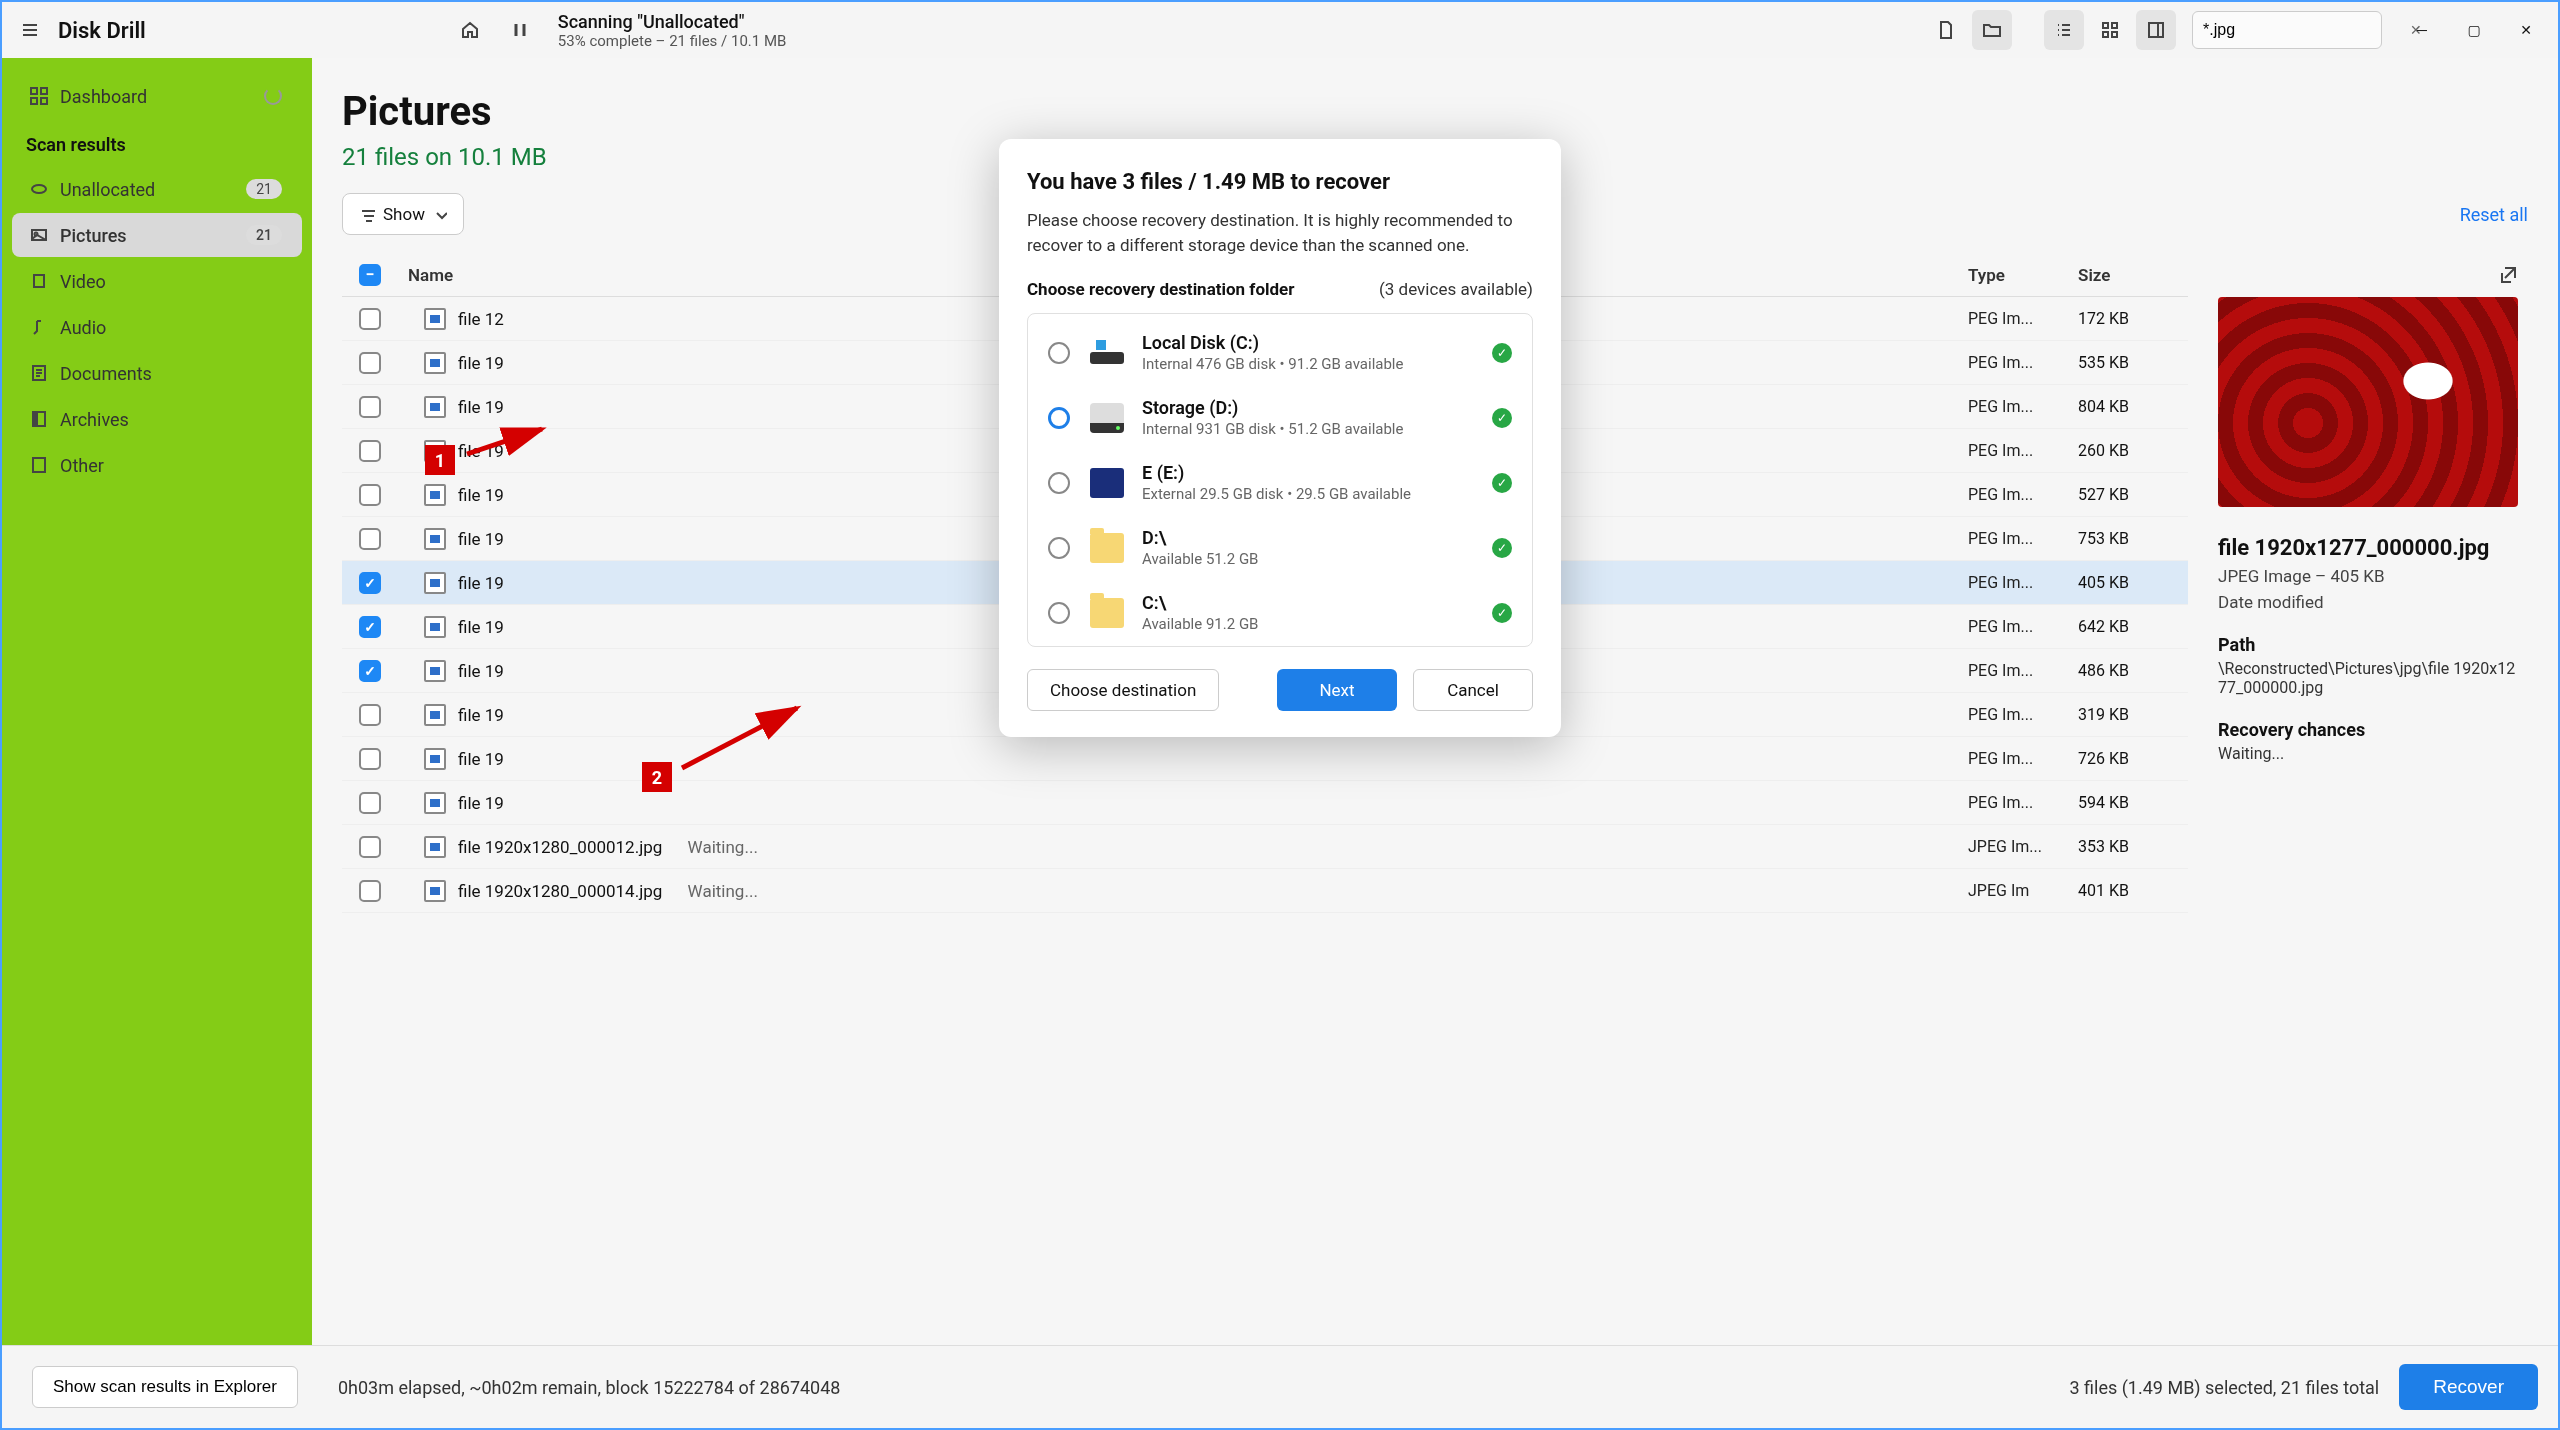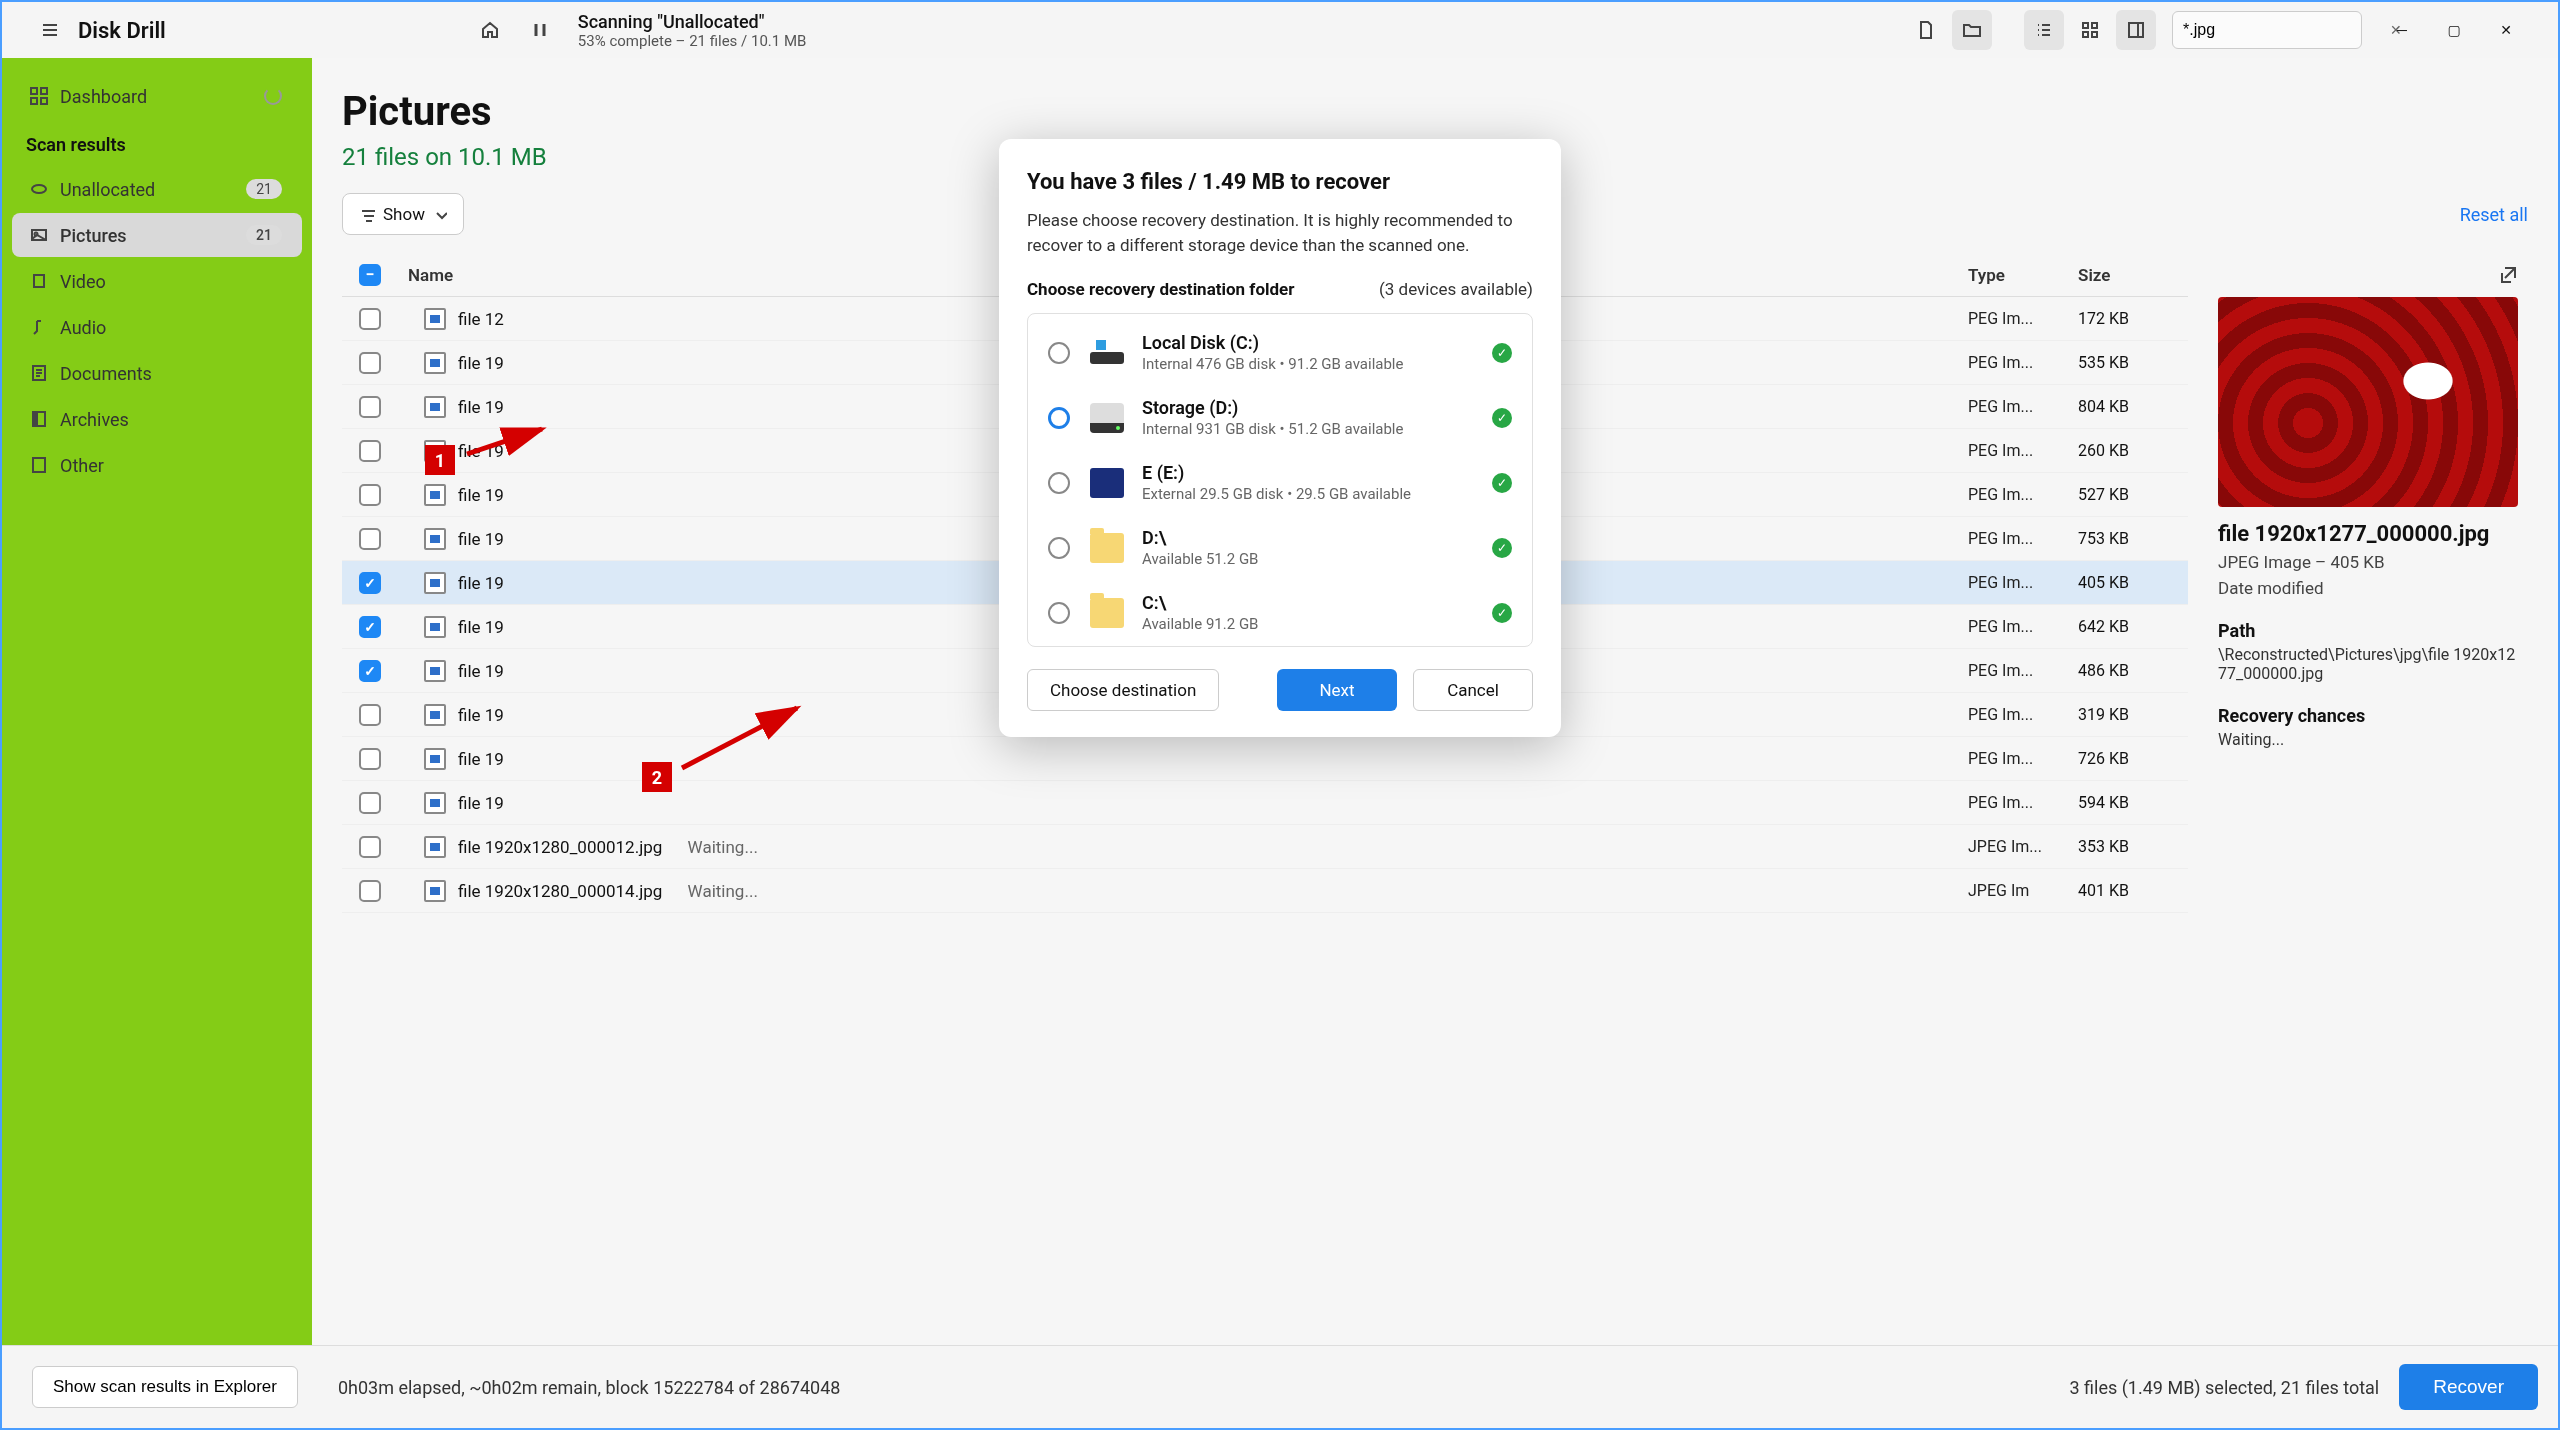--- a/index.html
+++ b/index.html
@@ -14,21 +14,21 @@
   overflow: hidden;
   position: relative;
   background: #f0f0f0;
 }
 
 
 .topbar {
   height: 56px;
   display: flex;
   align-items: center;
-  padding: 0 28px;
+  padding: 0 8px;
   background: #f5f5f5;
 }
 .hamburger { width: 40px; height: 40px; display:flex;align-items:center;justify-content:center; cursor:pointer; border-radius:6px; }
 .app-title { font-size: 22px; font-weight: 600; margin-left: 8px; }
 
 .topbar-right { margin-left: 302px; display:flex; align-items:center; flex-grow:1; }
 .top-icon-btn { width:44px; height:44px; display:flex;align-items:center;justify-content:center; cursor:pointer; border-radius:6px; margin-right:6px; }
 .scan-text { margin-left: 10px; }
 .scan-title { font-size: 18px; font-weight:500; }
 .scan-sub { font-size:15px; color:#555; }
@@ -76,21 +76,21 @@
 .file-row.sel { background:#dbe9f7; }
 .file-icon { width:22px;height:22px; margin:0 12px 0 26px; background:#fff; border:2px solid #888; border-radius:2px; position:relative;}
 .file-icon::after { content:""; position:absolute; width:10px;height:8px; background:#2e6fc9; top:5px; left:4px;}
 .file-name { flex:1; font-size:17px; white-space:nowrap; overflow:hidden; text-overflow:ellipsis; }
 .file-type { width:110px; font-size:16px; color:#222; white-space:nowrap; overflow:hidden; text-overflow:ellipsis;}
 .file-size { width:110px; font-size:16px; }
 
 .preview { width:320px; margin-left:20px; padding:0 10px; }
 .preview-head { display:flex; justify-content:flex-end; height:44px; align-items:center; }
 .preview-img { width:100%; height:210px; border-radius:4px; background: radial-gradient(ellipse 60px 45px at 70% 40%, #fff 0%, #fff 40%, transparent 42%), repeating-radial-gradient(circle at 30% 60%, #b50c0c 0, #b50c0c 15px, #880808 15px, #880808 30px); position:relative;}
-.preview-title { font-size:22px; font-weight:700; margin-top:14px; }
+.preview-title { font-size:22px; font-weight:700; margin-top:28px; }
 .preview-meta { font-size:17px; color:#444; margin-top:6px; }
 .preview-label { font-size:18px; font-weight:700; margin-top:22px; }
 .preview-val { font-size:16px; color:#333; margin-top:4px; word-break:break-all; }
 
 
 .bottombar { position:absolute; bottom:0; left:0; right:0; height:83px; display:flex; align-items:center; border-top:1px solid #ddd; background:#f5f5f5; }
 .explorer-btn { margin-left:30px; height:42px; padding:0 20px; border:1px solid #ccc; background:#fff; border-radius:6px; font-size:17px; cursor:pointer;}
 .status-txt { margin-left:40px; font-size:18px; color:#333; }
 .sel-txt { margin-left:auto; font-size:18px; color:#333; margin-right:20px;}
 .recover-btn { height:46px; padding:0 34px; background:#1e7fe8; color:#fff; font-size:19px; font-weight:500; border:0; border-radius:6px; margin-right:20px; cursor:pointer;}

